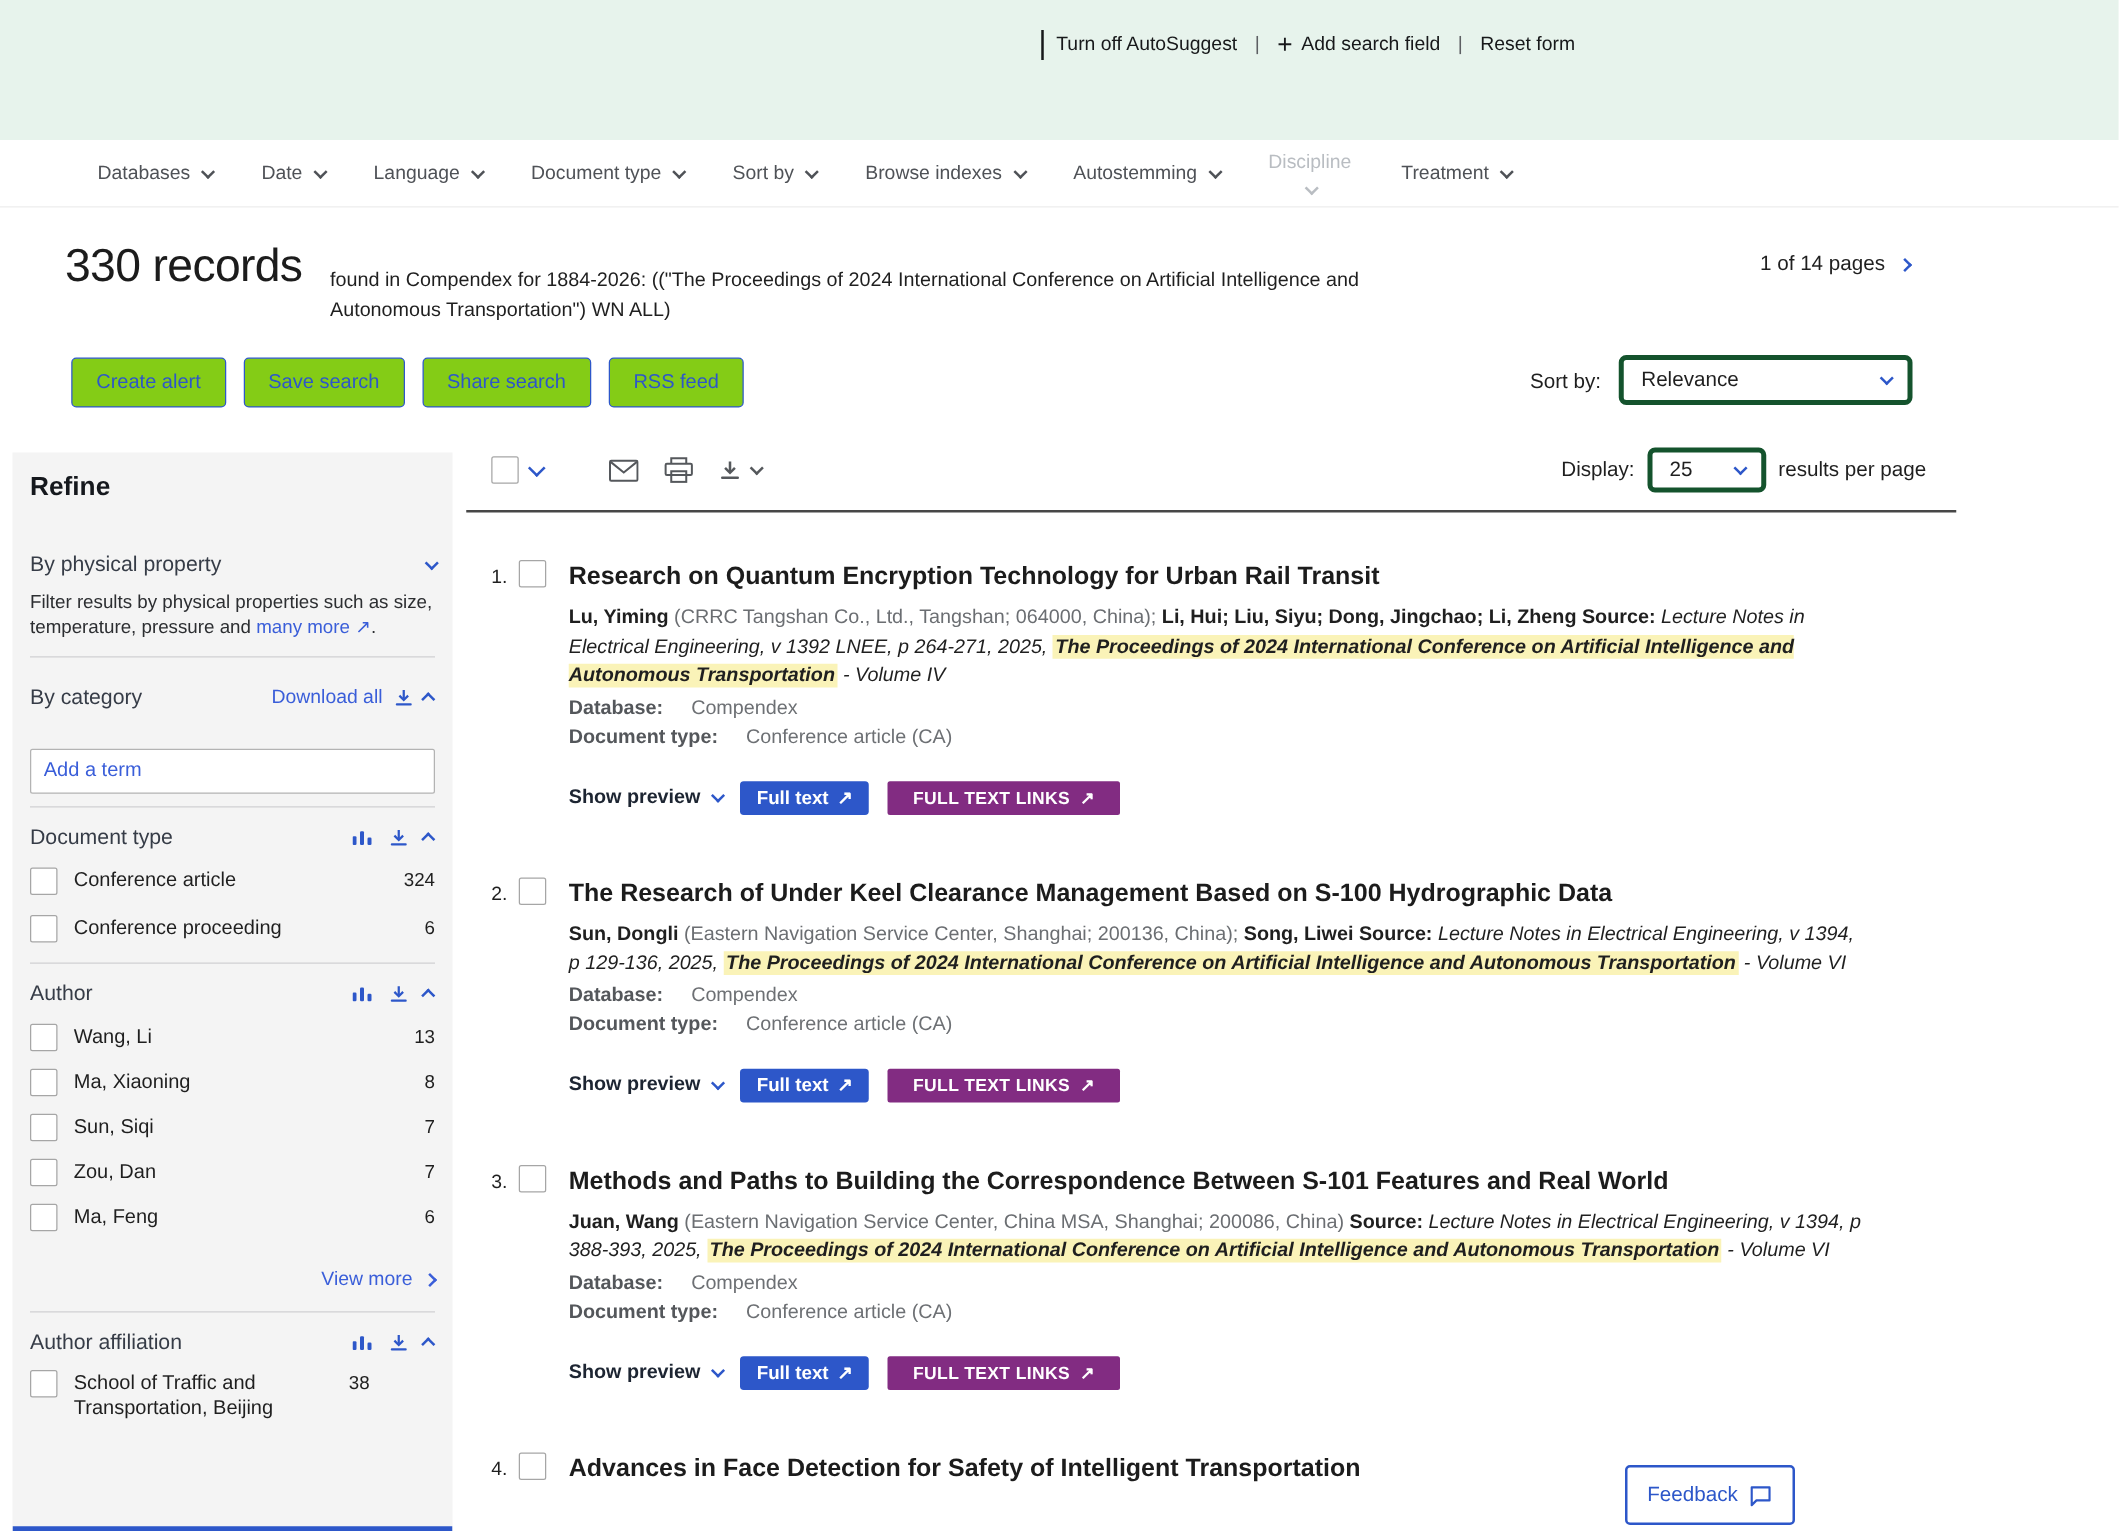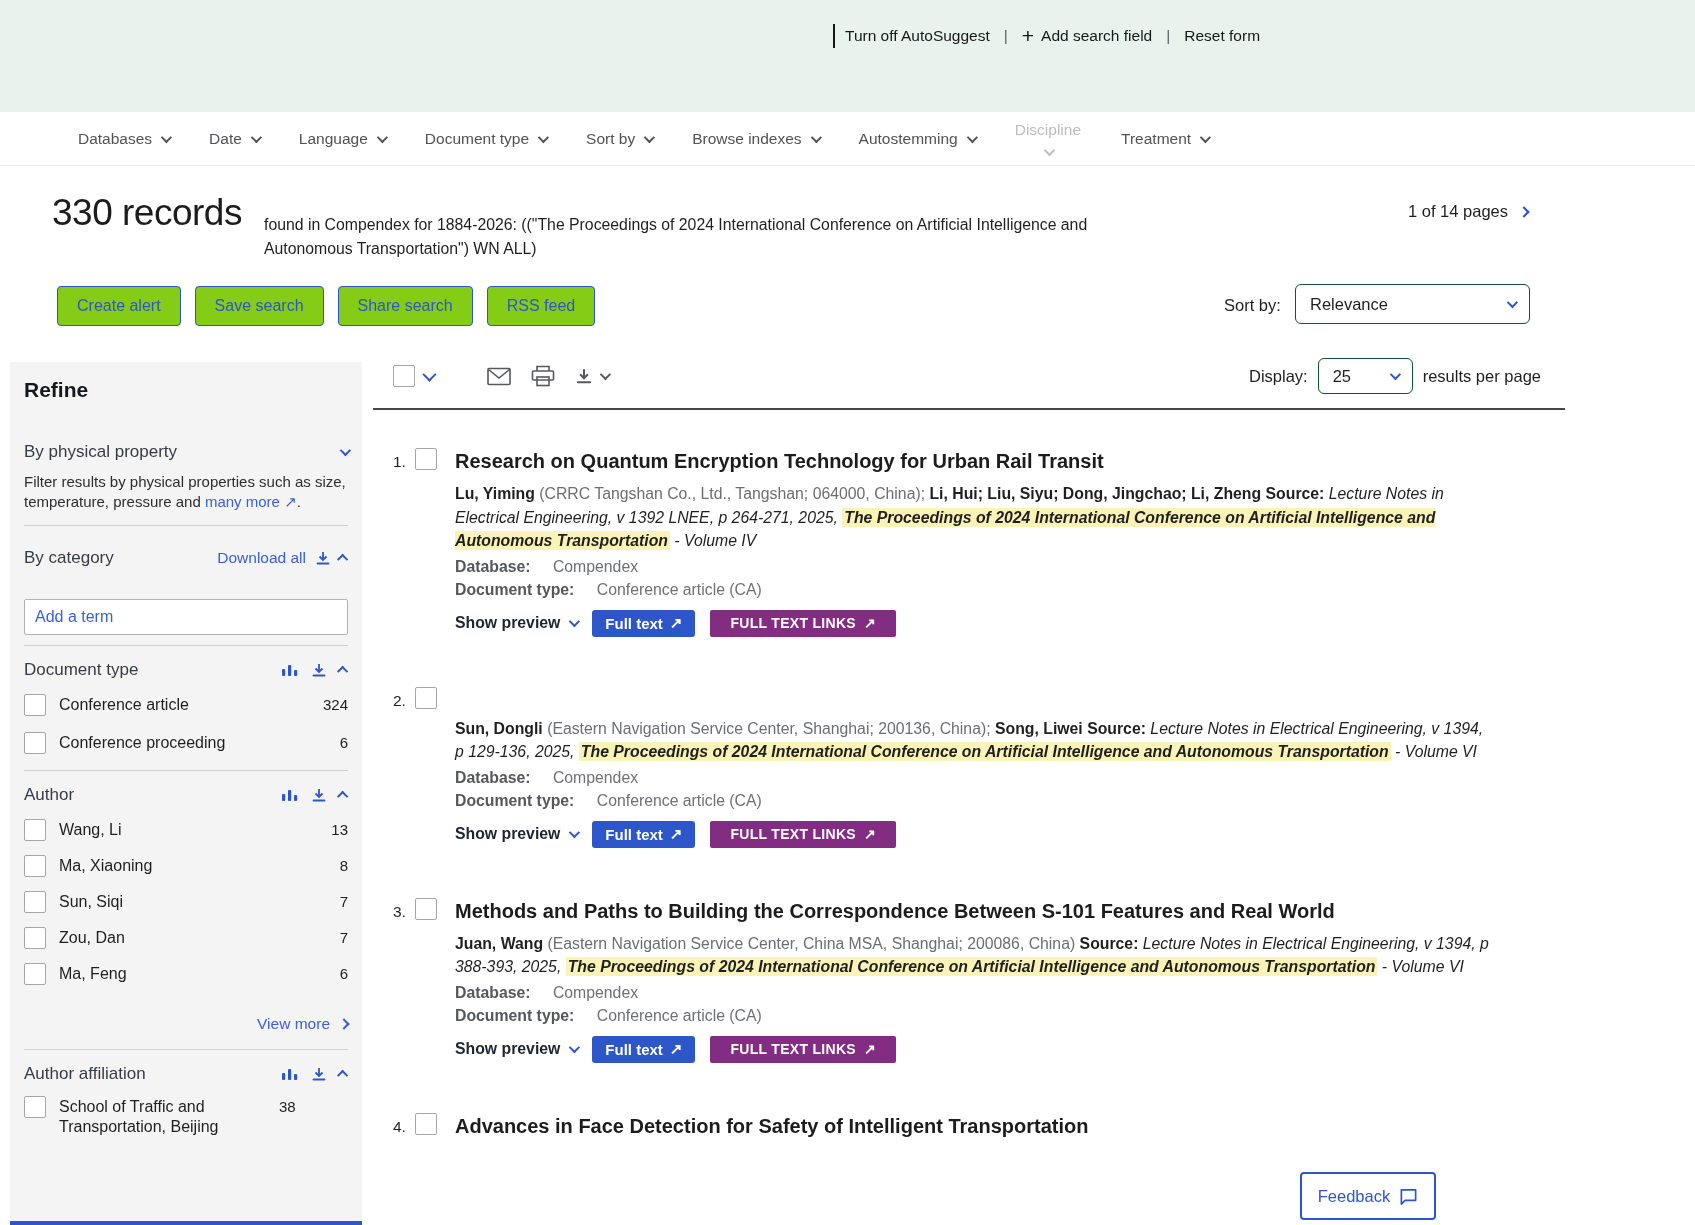--- a/index.html
+++ b/index.html
@@ -33,21 +33,21 @@
   .records-count { position:absolute; left:52px; top:192px; font-size:37px; letter-spacing:-0.5px; color:#1c1c1c; }
   .records-query { position:absolute; left:264px; top:213px; width:880px; font-size:15.8px; line-height:23.5px; color:#1f1f1f; }
   .pagination { position:absolute; left:1408px; top:202px; display:flex; align-items:center; gap:12px;
     font-size:16.5px; color:#1f1f1f; cursor:pointer; }
 
   
   .actions { position:absolute; left:57px; top:286px; display:flex; gap:14px; }
   .btn-outline { height:40px; padding:0 19px; border:1.8px solid #2d57c9; border-radius:4px; background:#84cc16;
     color:#2d57c9; font-size:16px; display:flex; align-items:center; cursor:pointer; }
   .sort-label { position:absolute; left:1224px; top:296px; font-size:16.5px; }
-  .select-box { border:1px solid #14532d; border-radius:6px; background:#fff; display:flex;
+  .select-box { border:4px solid #14532d; border-radius:6px; background:#fff; display:flex;
     align-items:center; justify-content:space-between; padding:0 14px; cursor:pointer; }
   .sort-select { position:absolute; left:1295px; top:284px; width:235px; height:40px; font-size:16.5px; }
 
   
   .sidebar { position:absolute; left:10px; top:362px; width:352px; height:863px; background:#f4f4f4;
     padding:16px 14px 0 14px; overflow:hidden; }
   .refine-title { font-size:21px; font-weight:bold; color:#15181d; }
   .section-head { display:flex; align-items:center; justify-content:space-between; }
   .section-title { font-size:17px; color:#363c47; }
   .phys-head { margin-top:40px; }
@@ -93,21 +93,21 @@
   .result-title { margin-left:18px; font-size:20px; font-weight:bold; line-height:27px; color:#1c1c1c; cursor:pointer; }
   .result-body { margin-left:82px; margin-top:7px; }
   .meta { width:1035px; font-size:15.8px; line-height:23.5px; }
   .seg-bold { font-weight:bold; }
   .seg-gray { color:#6b6e72; }
   .seg-italic { font-style:italic; }
   .seg-hl { font-weight:bold; font-style:italic; background:#faf3b8; padding:1px 2px; }
   .detail-row { margin-top:5px; font-size:15.8px; }
   .detail-label { font-weight:bold; color:#54575b; }
   .detail-value { color:#6d7074; margin-left:18px; }
-  .preview-row { display:flex; align-items:center; gap:15px; margin-top:11px; }
+  .preview-row { display:flex; align-items:center; gap:15px; margin-top:26px; }
   .show-preview { display:flex; align-items:center; gap:9px; font-weight:bold; font-size:15.8px;
     color:#1d2532; cursor:pointer; }
   .btn-fulltext { background:#2d57c9; color:#fff; border:none; border-radius:3px; height:27px; padding:0 13px;
     font-size:15px; font-weight:bold; display:flex; align-items:center; gap:7px; cursor:pointer;
     font-family:"Liberation Sans", sans-serif; }
   .btn-ftl { background:#822c82; color:#fff; border:none; border-radius:2px; height:27px; padding:0 20px;
     font-size:14px; font-weight:bold; letter-spacing:0.3px; display:flex; align-items:center; gap:8px;
     cursor:pointer; font-family:"Liberation Sans", sans-serif; }
 
   
@@ -391,20 +391,21 @@
           <span>↗</span>
         </button>
       </div>
     </div>
   </div>
 
   <div class="result">
     <div class="result-head">
       <span class="result-num">2.</span>
       <span class="cb"></span>
+      <span class="result-title">The Research of Under Keel Clearance Management Based on S-100 Hydrographic Data</span>
     </div>
     <div class="result-body">
       <div class="meta">
         <span class="seg-bold">Sun, Dongli </span><span class="seg-gray">(Eastern Navigation Service Center, Shanghai; 200136, China); </span><span class="seg-bold">Song, Liwei </span><span class="seg-bold">Source: </span><span class="seg-italic">Lecture Notes in Electrical Engineering, v 1394, p 129-136, 2025, </span><span class="seg-hl">The Proceedings of 2024 International Conference on Artificial Intelligence and Autonomous Transportation</span><span class="seg-italic"> - Volume VI</span>
       </div>
       <div class="detail-row">
         <span class="detail-label">Database:</span>
         <span class="detail-value">Compendex</span>
       </div>
       <div class="detail-row">

